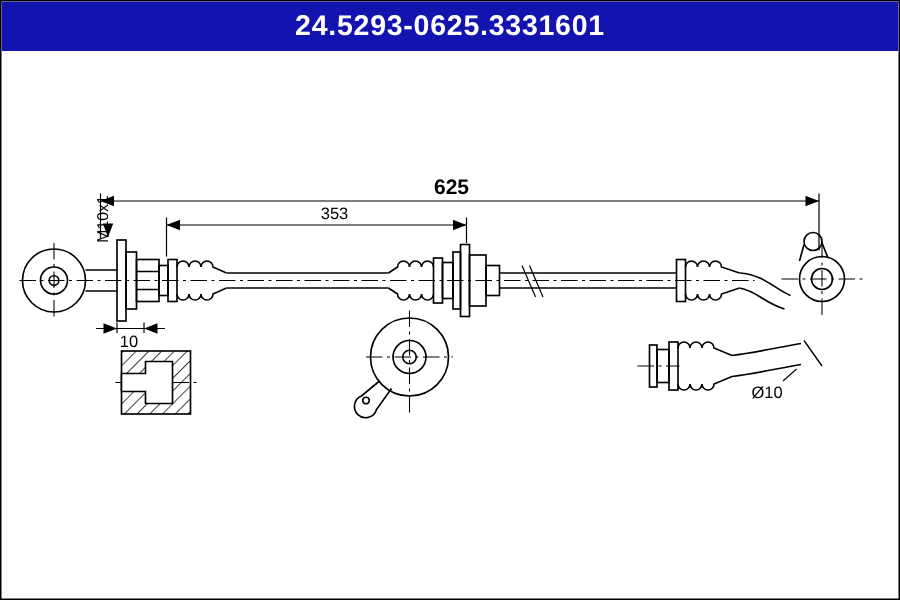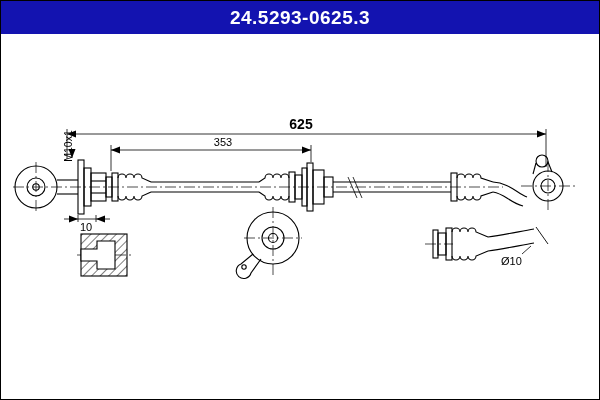--- a/index.html
+++ b/index.html
@@ -20,20 +20,21 @@
   .dimtext-big{font-size:14px;font-weight:bold;}
   .threadtext{font-size:10.5px;}
 </style>
 </head>
 <body>
 
 <div class="screen">
 
   <div class="header" style="background: rgb(19, 19, 176); color: rgb(255, 255, 255);">
     <span>24.5293-0625.3</span>
+    <span>331601</span>
   </div>
 
   <svg class="drawing" width="600" height="400" viewBox="0 0 600 400">
     <defs>
       <marker id="arr" viewBox="0 0 10 8" markerWidth="10" markerHeight="8" refX="9.5" refY="4" orient="auto" markerUnits="userSpaceOnUse">
         <path d="M0.5,0.5 L9.5,4 L0.5,7.5 Z" fill="#000"></path>
       </marker>
       <marker id="arrS" viewBox="0 0 10 8" markerWidth="10" markerHeight="8" refX="9.5" refY="4" orient="auto-start-reverse" markerUnits="userSpaceOnUse">
         <path d="M0.5,0.5 L9.5,4 L0.5,7.5 Z" fill="#000"></path>
       </marker>

